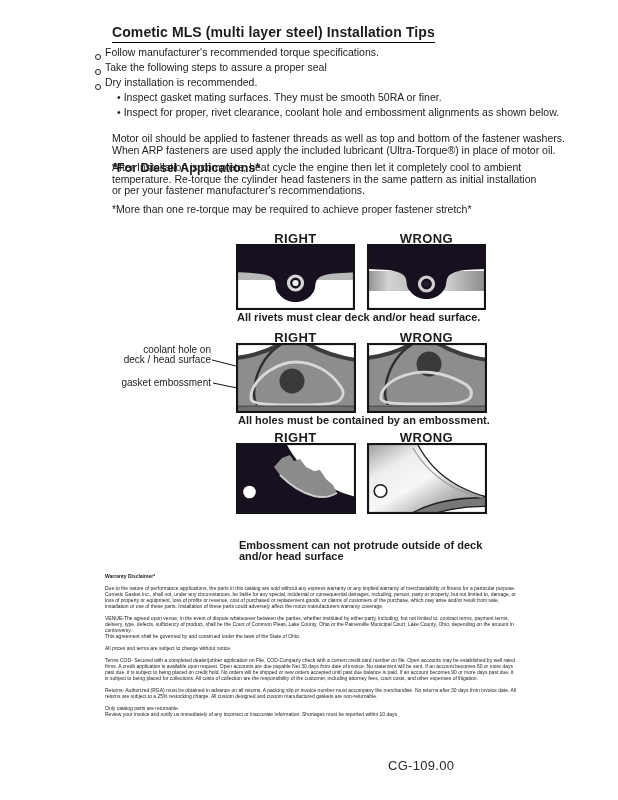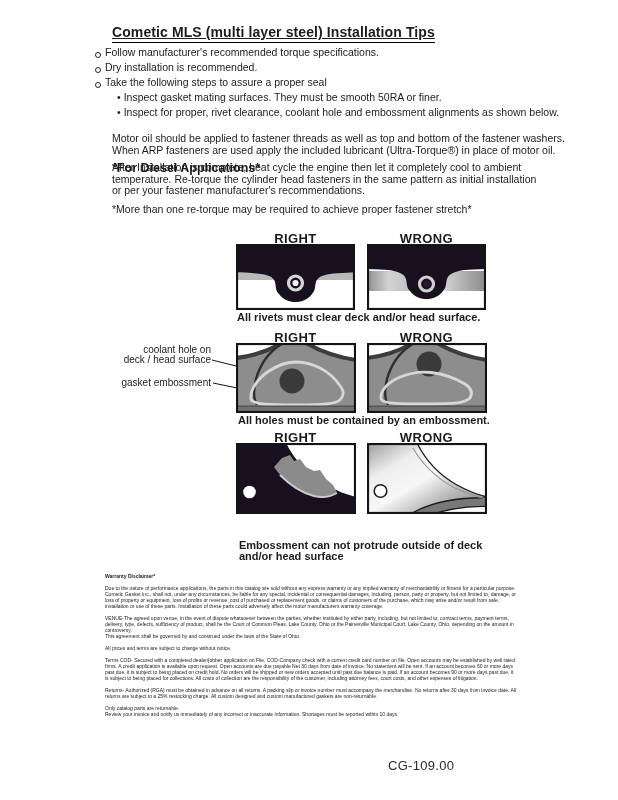--- a/index.html
+++ b/index.html
@@ -1,23 +1,23 @@
 <!DOCTYPE html>
 <html><head>
 <meta charset="utf-8">
 <style>
   html,body{margin:0;padding:0;}
   body{width:618px;height:800px;background:#ffffff;position:relative;
        font-family:"Liberation Sans","DejaVu Sans",sans-serif;color:#1c1c1c;
        -webkit-font-smoothing:antialiased;}
   .abs{position:absolute;}
   .page-title{left:112px;top:24px;font-size:14px;font-weight:bold;
-    border-bottom:1.6px solid #000;padding-bottom:2px;letter-spacing:.1px;text-decoration:underline;}
+    border-bottom:1.6px solid #000;padding-bottom:2px;letter-spacing:.1px;}
   .bullets{left:95px;top:45px;font-size:10.5px;line-height:15px;}
-  .b-row{display:flex;align-items:center;}
+  .b-row{display:flex;align-items:flex-end;}
   .ring{width:4px;height:4px;border:1px solid #222;border-radius:50%;
     display:inline-block;margin:4.5px 4px 0 0;flex:0 0 auto;}
   .sb-row{display:flex;align-items:flex-start;padding-left:22px;}
   .dot{margin-right:3px;font-size:10.5px;}
   .h2{left:112px;top:117px;font-size:12.5px;font-weight:bold;margin-top:44px;}
   .para{left:112px;font-size:10.5px;line-height:11.5px;white-space:pre-line;}
   .rw-label{font-size:13px;font-weight:700;text-align:center;width:119px;letter-spacing:.4px;}
   .dbox{display:block;}
   .cap{font-size:11px;font-weight:bold;white-space:pre-line;line-height:10.5px;}
   .ptr-label{font-size:10px;line-height:9.5px;text-align:right;width:112px;}
@@ -31,25 +31,25 @@
 
 <div class="abs page-title">Cometic MLS (multi layer steel) Installation Tips</div>
 
 <div class="abs bullets">
   <div class="b-row">
     <span class="ring"></span>
     <span>Follow manufacturer's recommended torque specifications.</span>
   </div>
   <div class="b-row">
     <span class="ring"></span>
-    <span>Dry installation is recommended.</span>
+    <span>Take the following steps to assure a proper seal</span>
   </div>
   <div class="b-row">
     <span class="ring"></span>
-    <span>Take the following steps to assure a proper seal</span>
+    <span>Dry installation is recommended.</span>
   </div>
   <div class="sb-row">
     <span class="dot">•</span>
     <span>Inspect gasket mating surfaces.  They must be smooth 50RA or finer.</span>
   </div>
   <div class="sb-row">
     <span class="dot">•</span>
     <span>Inspect for proper, rivet clearance, coolant hole and embossment alignments as shown below.</span>
   </div>
 </div>

